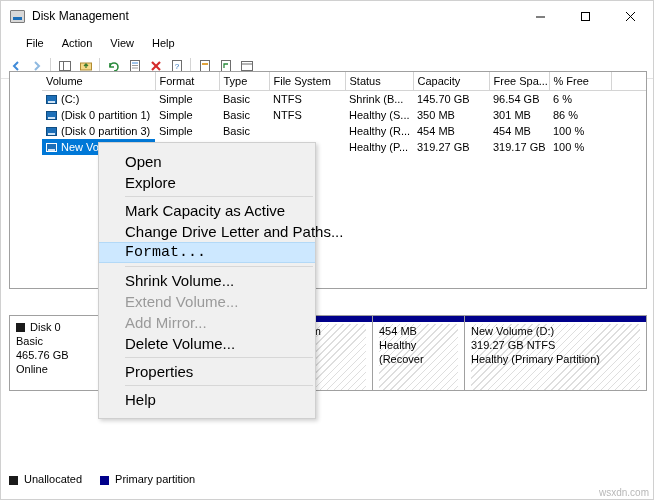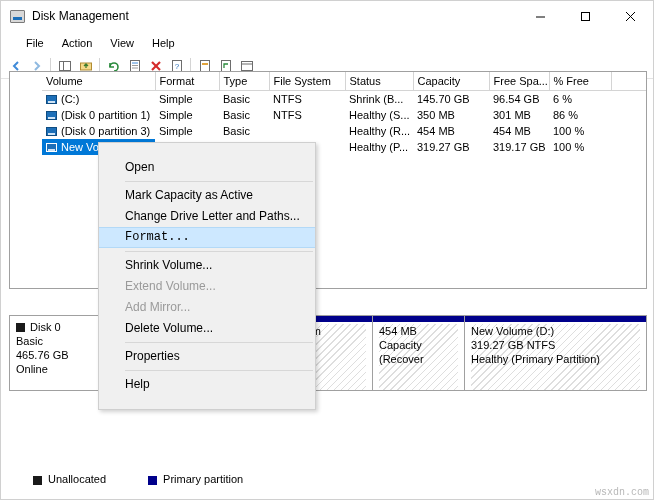--- a/index.html
+++ b/index.html
@@ -226,39 +226,39 @@
   .part.p5 { flex: 1 1 auto; }
 
   
   .legend {
     position: absolute;
     left: 8px; bottom: 14px;
     display: flex;
     align-items: center;
     font-size: 11px;
   }
-  .legend .item { display: flex; align-items: flex-end; margin-right: 18px; margin-left: 24px; }
+  .legend .item { display: flex; align-items: flex-end; margin-right: 18px; }
   .legend .sw {
     width: 9px; height: 9px;
     margin-right: 6px;
     display: inline-block;
   }
   .legend .sw.unalloc { background: #1a1a1a; }
   .legend .sw.primary { background: #00008b; }
 
   
   .ctxmenu {
     position: absolute;
     left: 97px; top: 141px;
     width: 216px;
     background: #f0f0f0;
     border: 1px solid #cfcfcf;
     box-shadow: 2px 2px 4px rgba(0,0,0,0.18);
-    padding: 14px 0;
-    font-size: 12px;
+    padding: 8px 0;
+    font-size: 15px;
     z-index: 20;
   }
   .ctxmenu .row {
     height: 21px;
     line-height: 21px;
     padding-left: 26px;
     color: #000;
     white-space: nowrap;
   }
   .ctxmenu .row.disabled { color: #9a9a9a; }
@@ -271,21 +271,20 @@
   .ctxmenu .sep {
     height: 1px;
     background: #d7d7d7;
     margin: 3px 2px 3px 26px;
   }
   .watermark {
     position: absolute;
     right: 4px; bottom: 1px;
     font-size: 10px;
     color: #b8b8b8;
-    font-family: Liberation Mono, monospace;
   }
 </style>
 </head>
 <body>
 
 <div class="window">
 
   <div class="titlebar">
     <div class="title-icon">
       <div class="disk"></div>
@@ -495,21 +494,21 @@
       <div class="part p3">
         <div class="bar"></div>
         <div class="body">
           <div>sh Dum</div>
         </div>
       </div>
       <div class="part p4">
         <div class="bar"></div>
         <div class="body">
           <div>454 MB</div>
-          <div>Capacity (Recover</div>
+          <div>Healthy (Recover</div>
         </div>
       </div>
       <div class="part p5">
         <div class="bar"></div>
         <div class="body">
           <div>New Volume (D:)</div>
           <div>319.27 GB NTFS</div>
           <div>Healthy (Primary Partition)</div>
         </div>
       </div>
@@ -522,20 +521,21 @@
       <span>Unallocated</span>
     </div>
     <div class="item">
       <span class="sw primary"></span>
       <span>Primary partition</span>
     </div>
   </div>
 
   <div class="ctxmenu">
     <div class="row">Open</div>
+    <div class="row">Explore</div>
     <div class="sep"></div>
     <div class="row">Mark Capacity as Active</div>
     <div class="row">Change Drive Letter and Paths...</div>
     <div class="row hl">Format...</div>
     <div class="sep"></div>
     <div class="row">Shrink Volume...</div>
     <div class="row disabled">Extend Volume...</div>
     <div class="row disabled">Add Mirror...</div>
     <div class="row">Delete Volume...</div>
     <div class="sep"></div>

